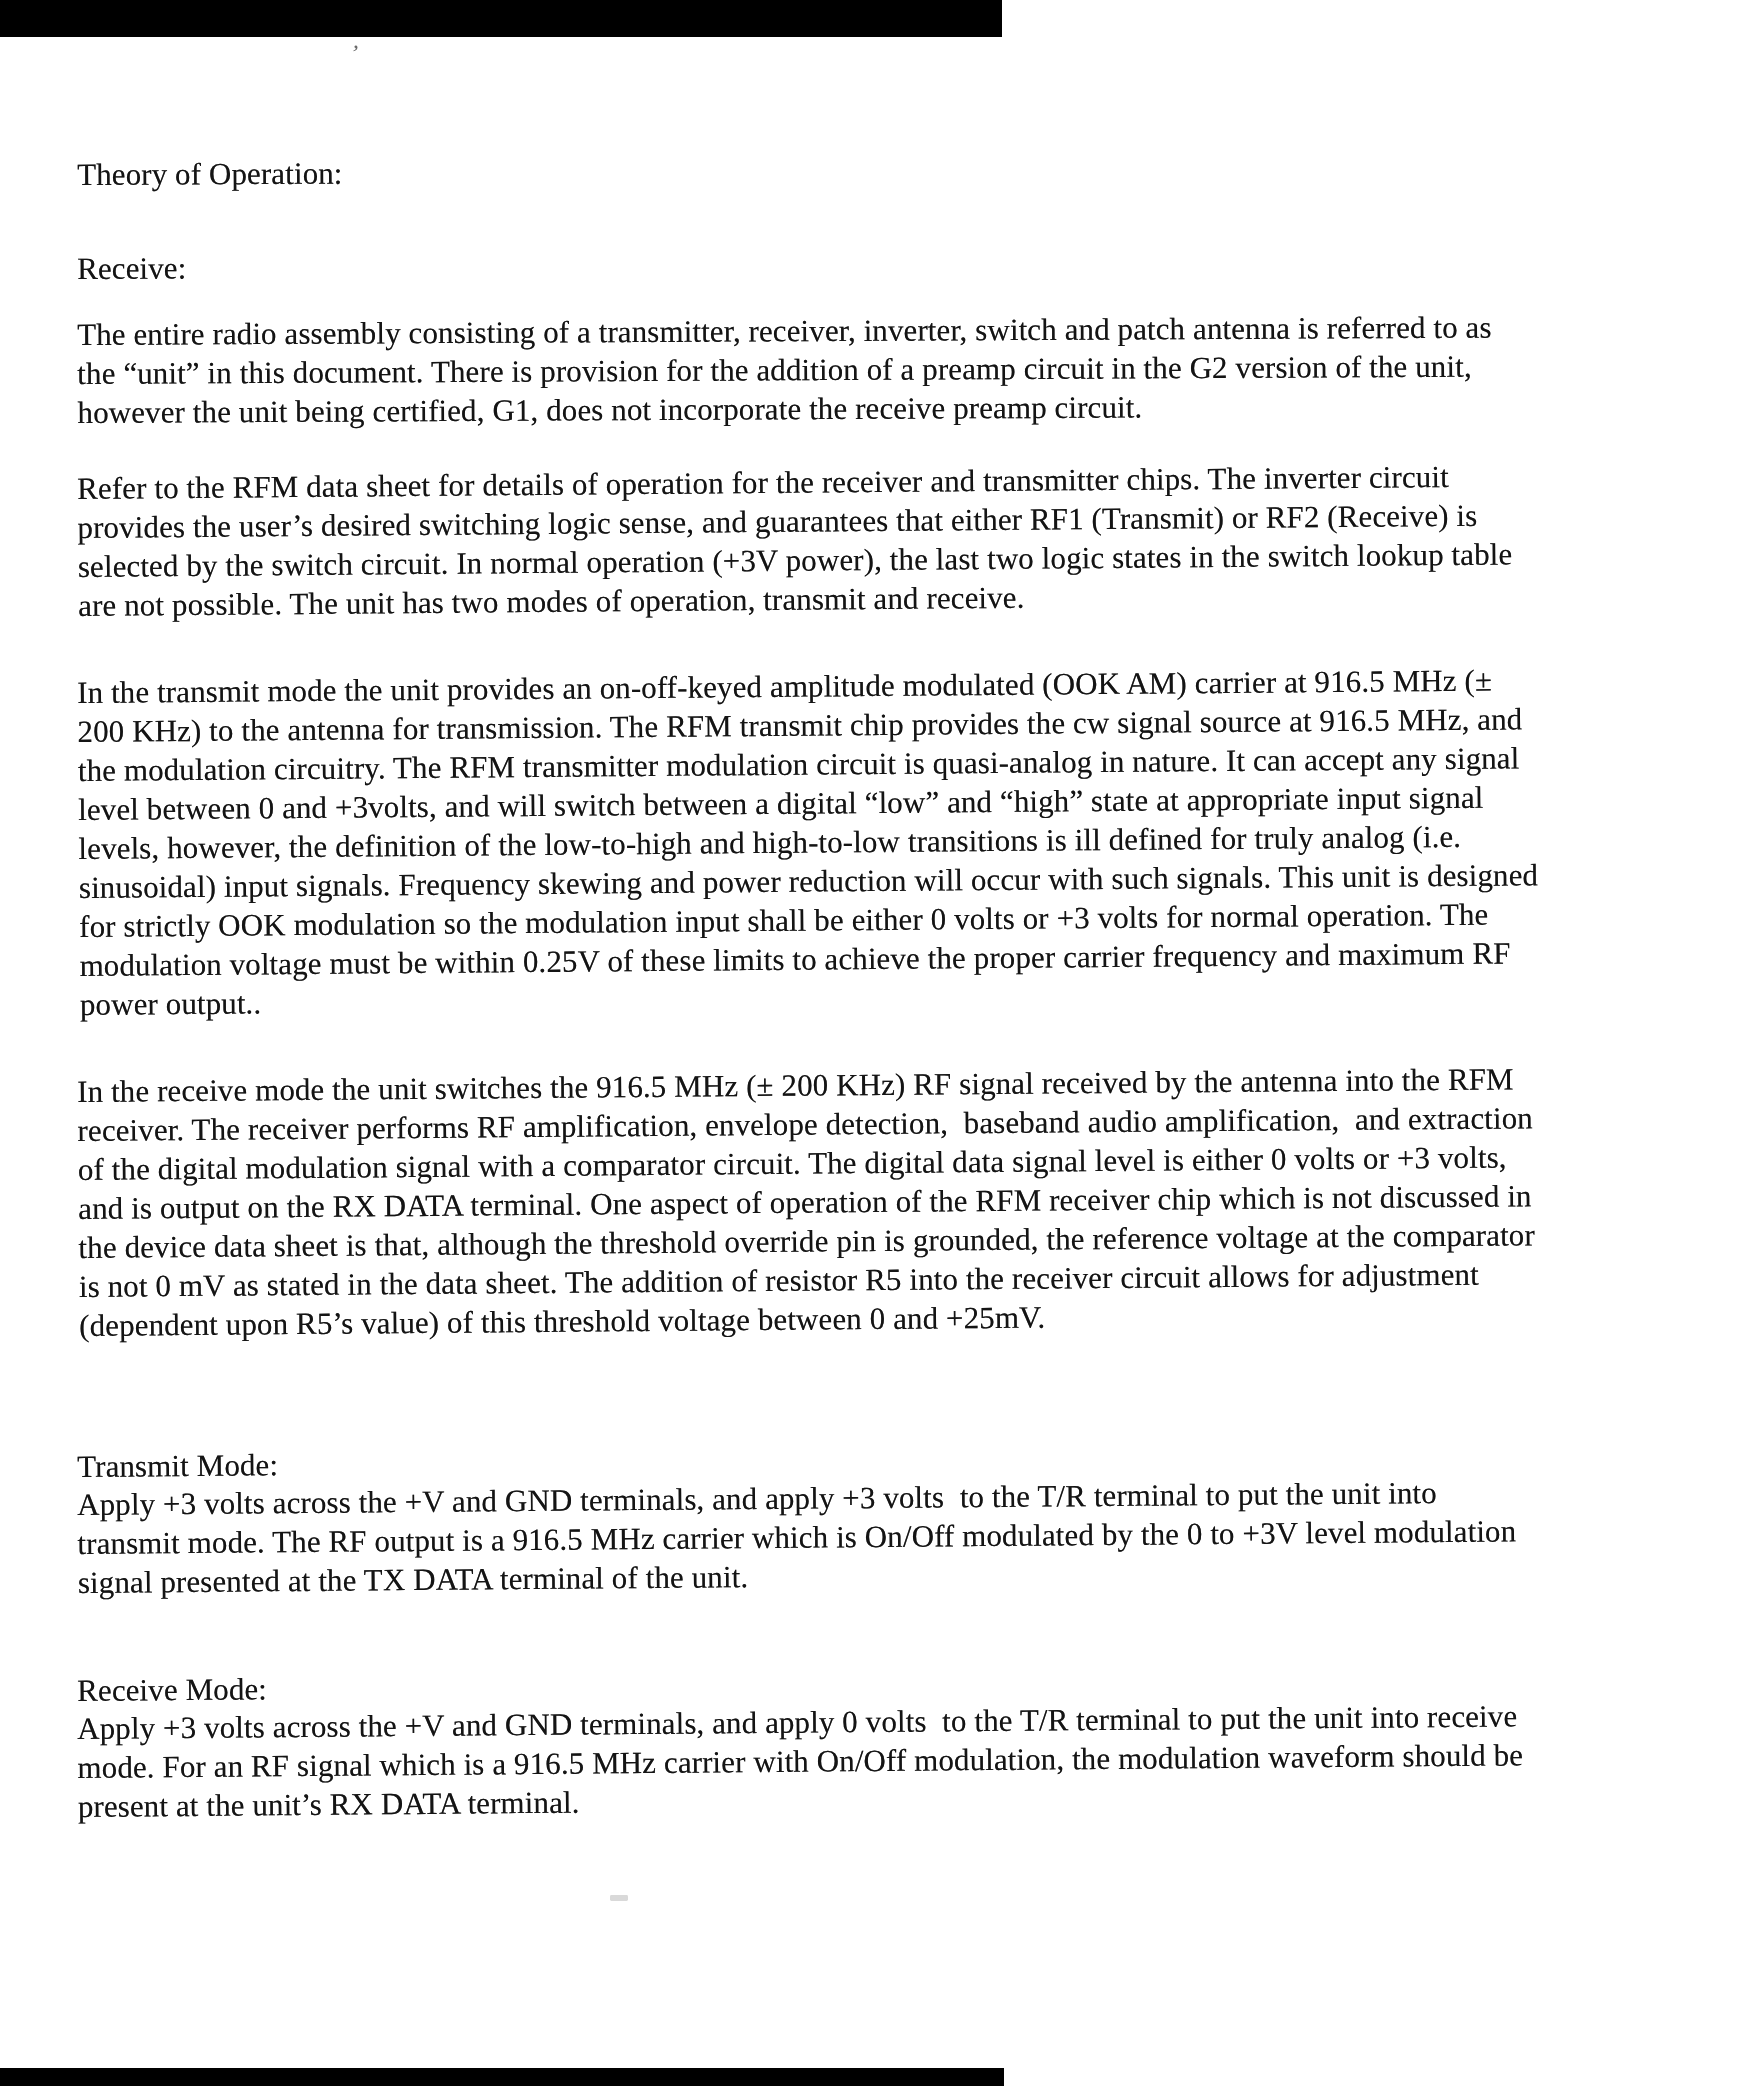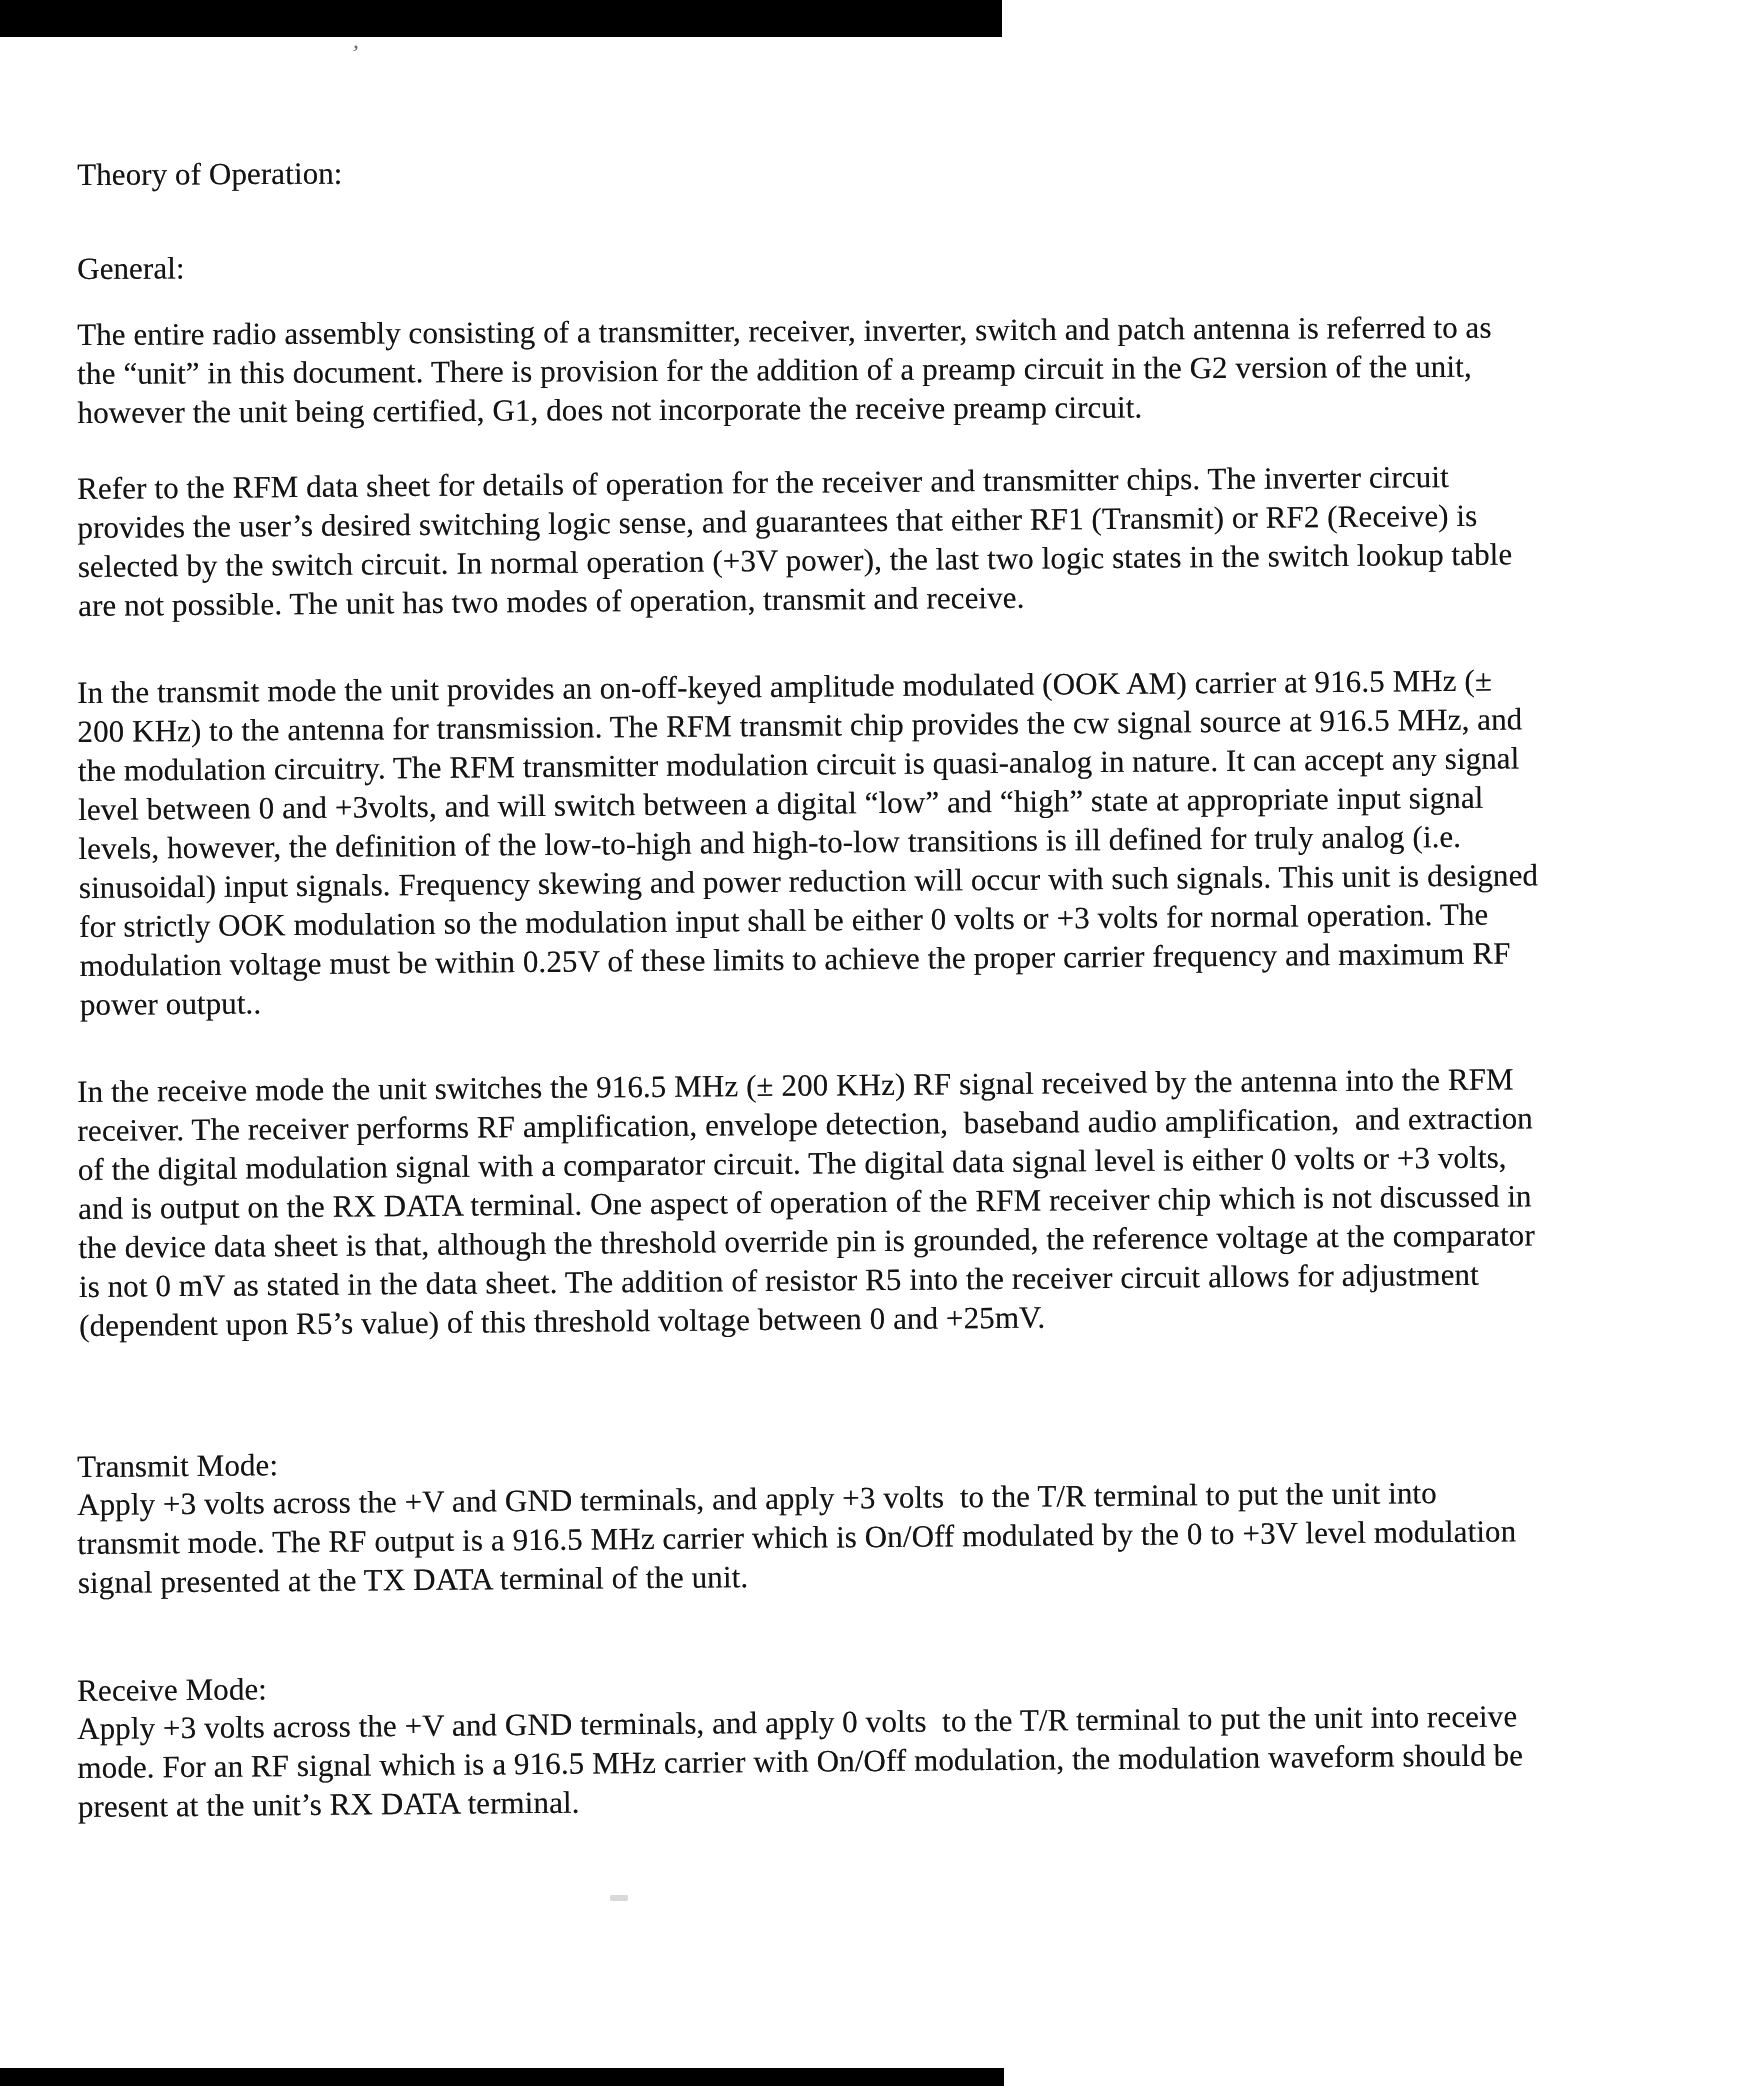--- a/index.html
+++ b/index.html
@@ -70,21 +70,21 @@
 
 <div class="page">
 
   <div class="bar bar-top"></div>
   <div class="bar bar-bottom"></div>
   <div class="stray-top">’</div>
   <div class="stray-bottom"></div>
 
   <div class="txt tilt-a pos-title">Theory of Operation:</div>
 
-  <div class="txt tilt-a pos-general">General:</div>
+  <div class="txt tilt-a pos-general">Receive:</div>
 
   <div class="txt tilt-a pos-p1">The entire radio assembly consisting of a transmitter, receiver, inverter, switch and patch antenna is referred to as
 the “unit” in this document. There is provision for the addition of a preamp circuit in the G2 version of the unit,
 however the unit being certified, G1, does not incorporate the receive preamp circuit.</div>
 
   <div class="txt tilt-b pos-p2">Refer to the RFM data sheet for details of operation for the receiver and transmitter chips. The inverter circuit
 provides the user’s desired switching logic sense, and guarantees that either RF1 (Transmit) or RF2 (Receive) is
 selected by the switch circuit. In normal operation (+3V power), the last two logic states in the switch lookup table
 are not possible. The unit has two modes of operation, transmit and receive.</div>
 

